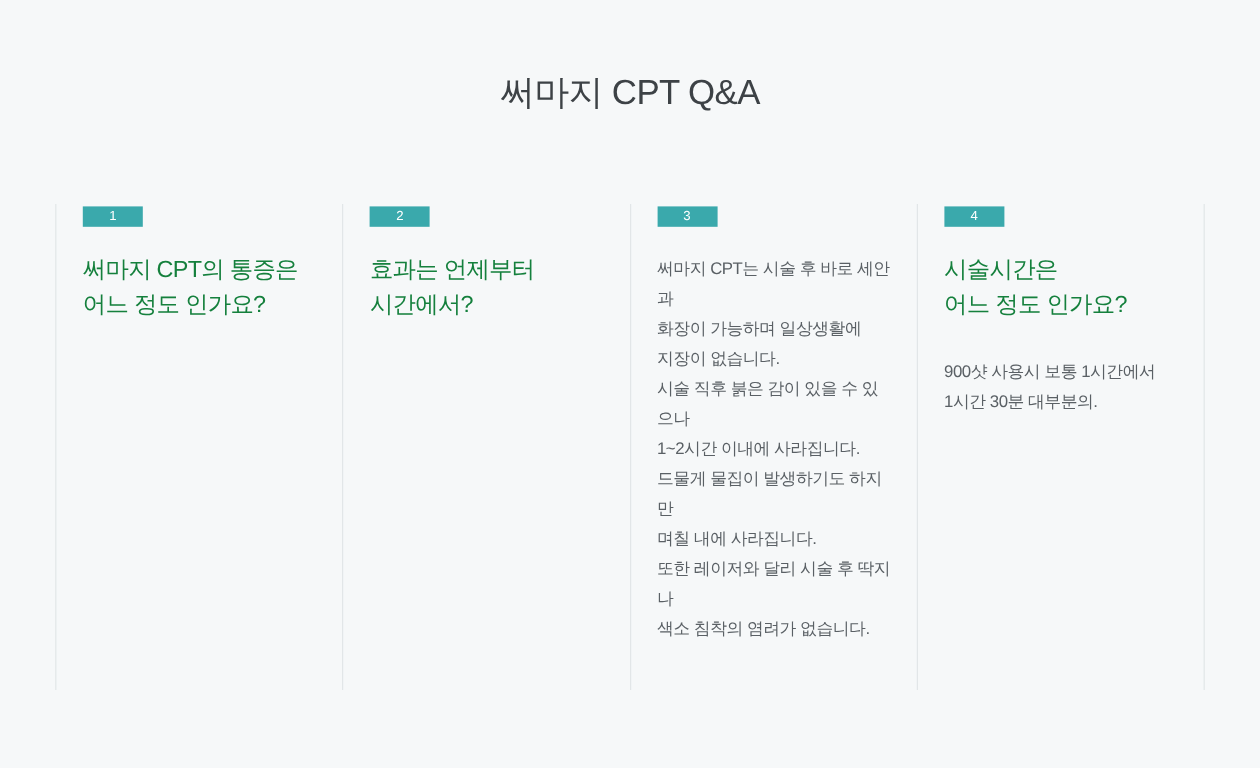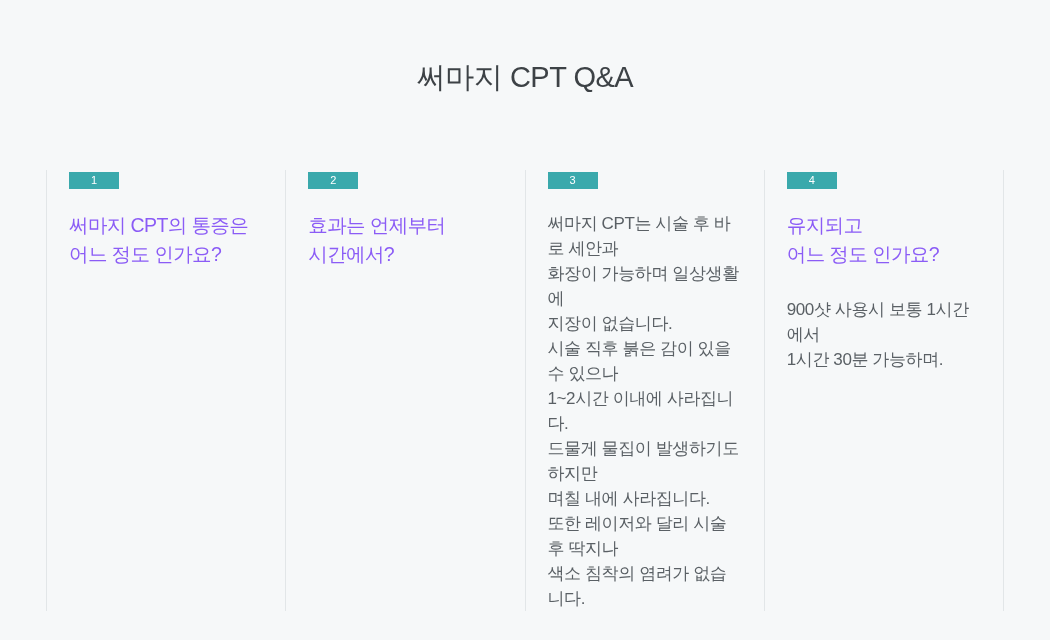--- a/index.html
+++ b/index.html
@@ -58,28 +58,28 @@
     line-height: 17px;
     height: 17px;
     width: 50px;
     text-align: center;
     letter-spacing: 0;
     margin-bottom: 22px;
   }
   .qa-question {
     font-size: 19.5px;
     line-height: 29px;
-    color: #8b5cf6;
+    color: #15803d;
     font-weight: 400;
     letter-spacing: -0.6px;
     margin: 0 0 28px 0;
     white-space: pre-line;
   }
   .qa-answer {
-    font-size: 17px;
+    font-size: 14px;
     line-height: 25px;
     color: #5a6065;
     letter-spacing: -0.4px;
     margin: 0;
     white-space: pre-line;
   }
 </style>
 </head>
 <body>
 
@@ -109,20 +109,20 @@
 시술 직후 붉은 감이 있을 수 있으나
 1~2시간 이내에 사라집니다.
 드물게 물집이 발생하기도 하지만
 며칠 내에 사라집니다.
 또한 레이저와 달리 시술 후 딱지나
 색소 침착의 염려가 없습니다.</p>
     </div>
 
     <div class="qa-col">
       <div class="num-badge">4</div>
-      <p class="qa-question">유지되고
+      <p class="qa-question">시술시간은
 어느 정도 인가요?</p>
       <p class="qa-answer">900샷 사용시 보통 1시간에서
-1시간 30분 가능하며.</p>
+1시간 30분 대부분의.</p>
     </div>
 
   </div>
 </div>
 
 </body></html>

